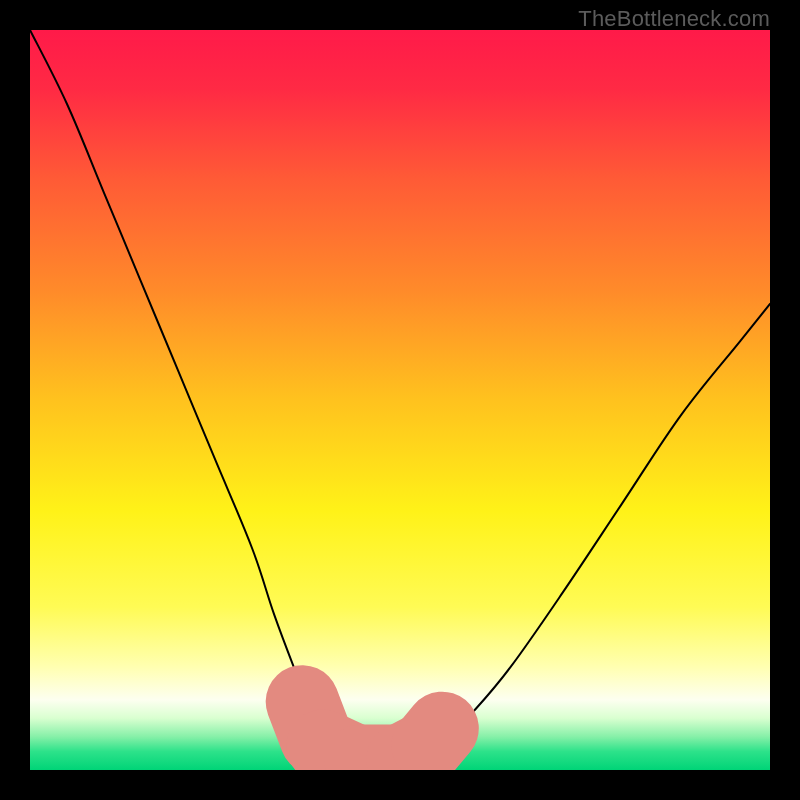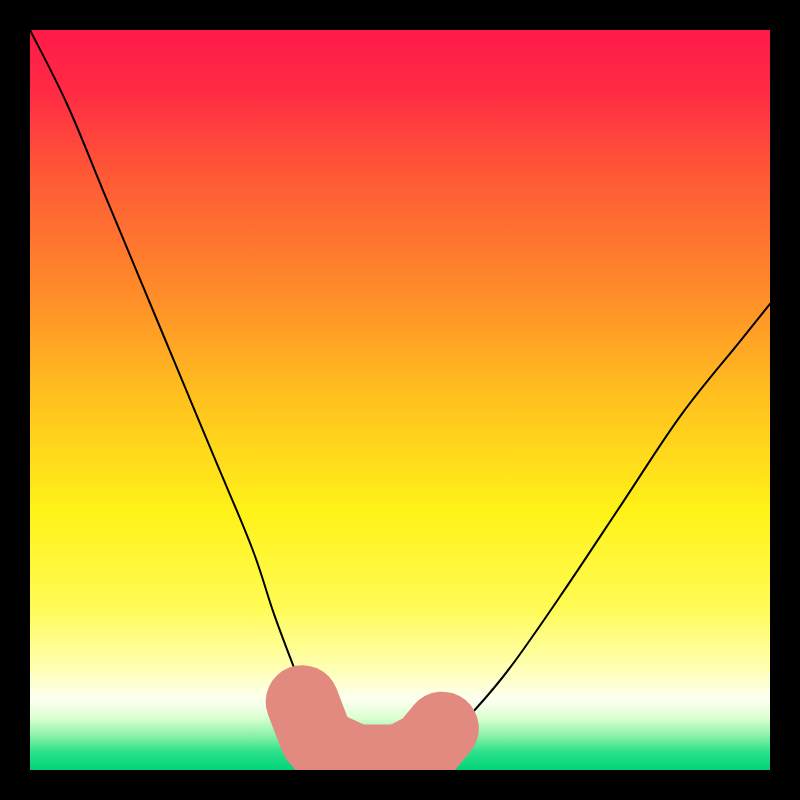--- a/index.html
+++ b/index.html
@@ -36,20 +36,21 @@
   }
   svg {
     display: block;
   }
 </style>
 </head>
 <body>
 
 <div class="frame">
 
+  <div class="watermark">TheBottleneck.com</div>
 
   <div class="plot-area">
     <svg id="chart-svg" width="740" height="740" viewBox="0 0 740 740">
       <defs>
         <linearGradient id="bg-grad" x1="0" y1="0" x2="0" y2="1">
             <stop offset="0.00%" stop-color="#ff1a49"></stop>
             <stop offset="8.00%" stop-color="#ff2a44"></stop>
             <stop offset="20.00%" stop-color="#ff5a36"></stop>
             <stop offset="35.00%" stop-color="#ff8a2a"></stop>
             <stop offset="50.00%" stop-color="#ffc21e"></stop>

